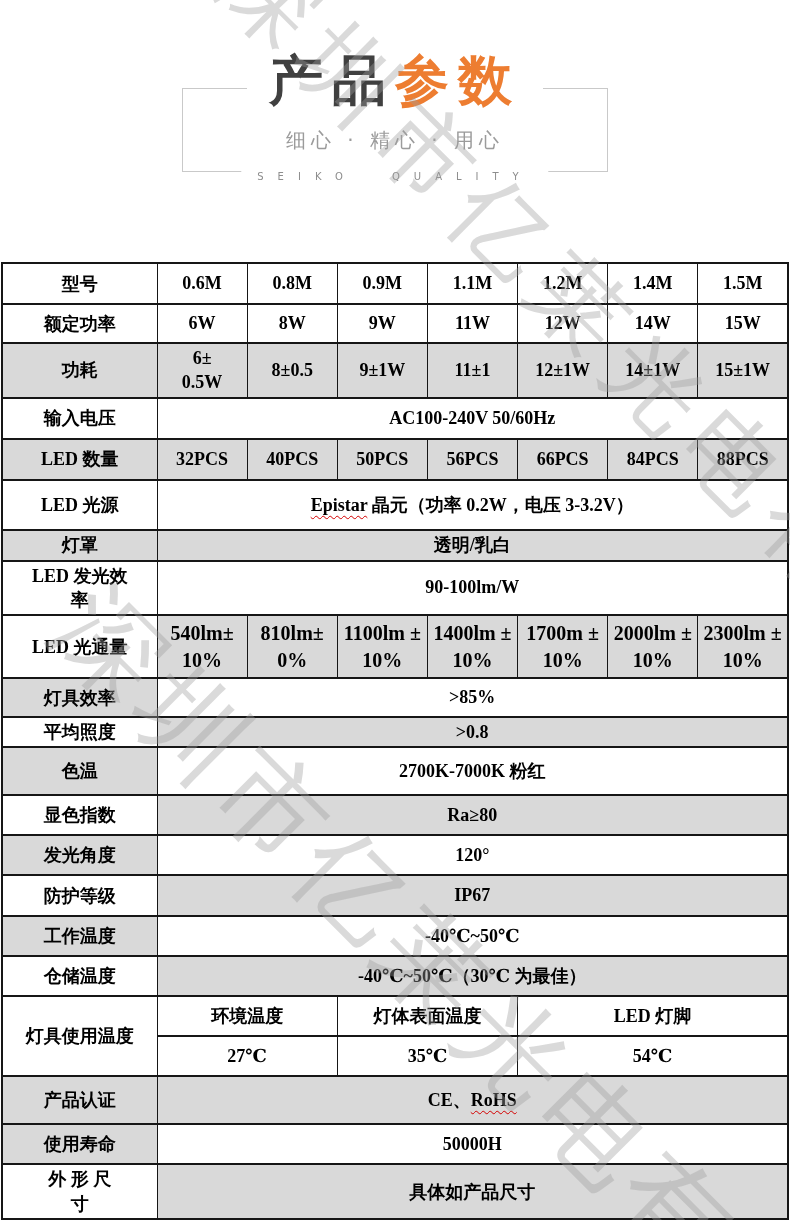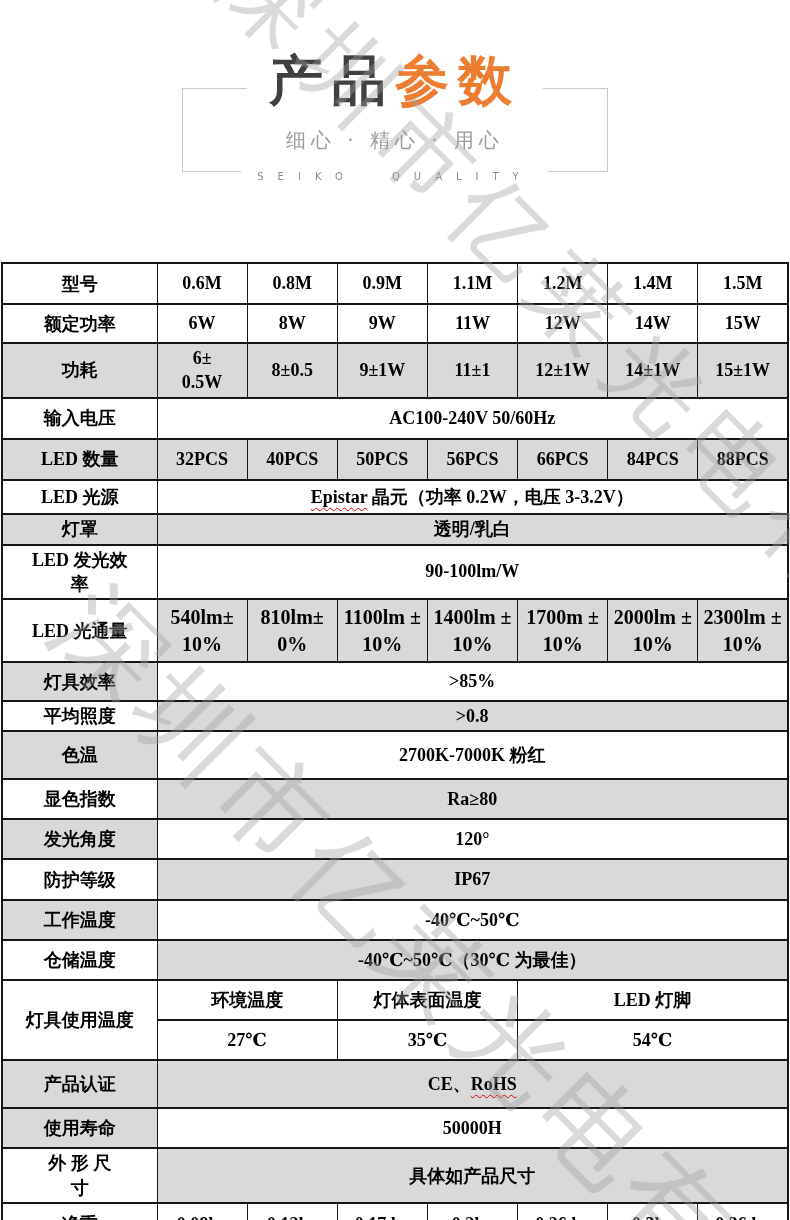--- a/index.html
+++ b/index.html
@@ -133,21 +133,21 @@
       <tr style="height:41px">
         <td class="g">LED 数量</td>
         <td class="g">32PCS</td>
         <td class="g">40PCS</td>
         <td class="g">50PCS</td>
         <td class="g">56PCS</td>
         <td class="g">66PCS</td>
         <td class="g">84PCS</td>
         <td class="g">88PCS</td>
       </tr>
-      <tr style="height:34px">
+      <tr style="height:50px">
         <td>LED 光源</td>
         <td colspan="7"><span class="wavy">Epistar</span><span> 晶元（功率 0.2W，电压 3-3.2V）</span></td>
       </tr>
       <tr style="height:31px">
         <td class="g">灯罩</td>
         <td class="g" colspan="7">透明/乳白</td>
       </tr>
       <tr style="height:48px">
         <td class="pre">LED 发光效
 率</td>

